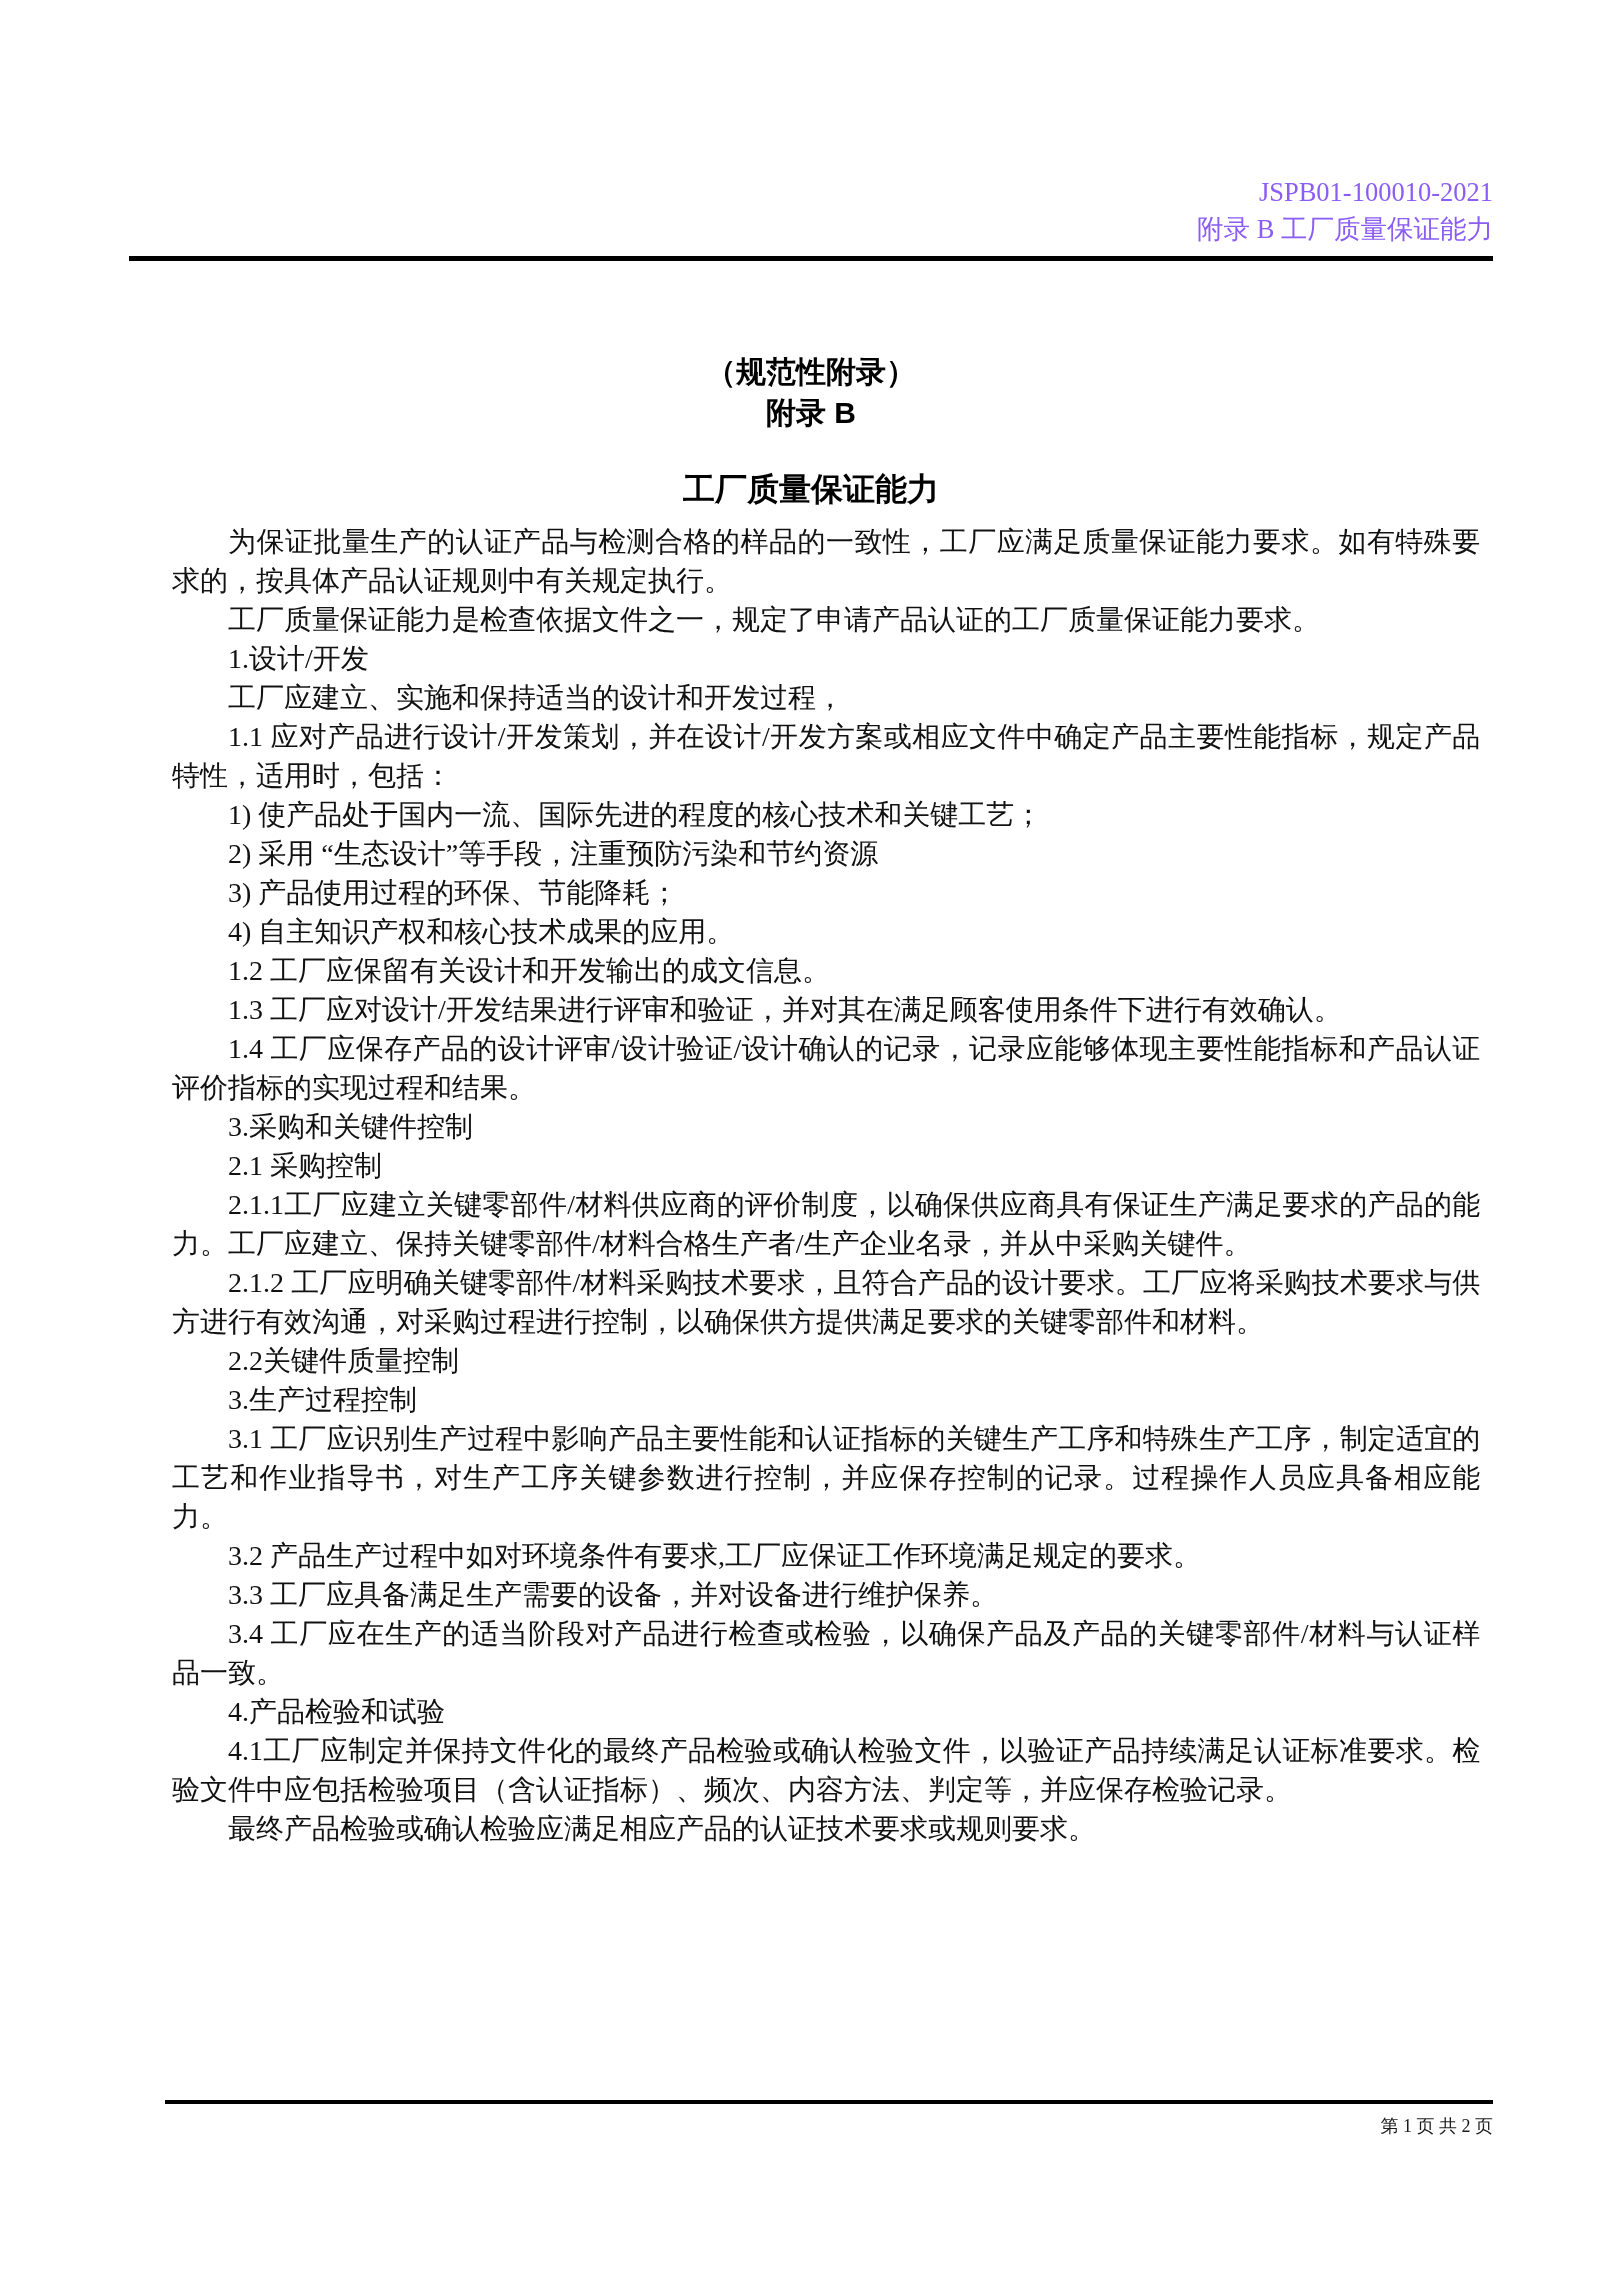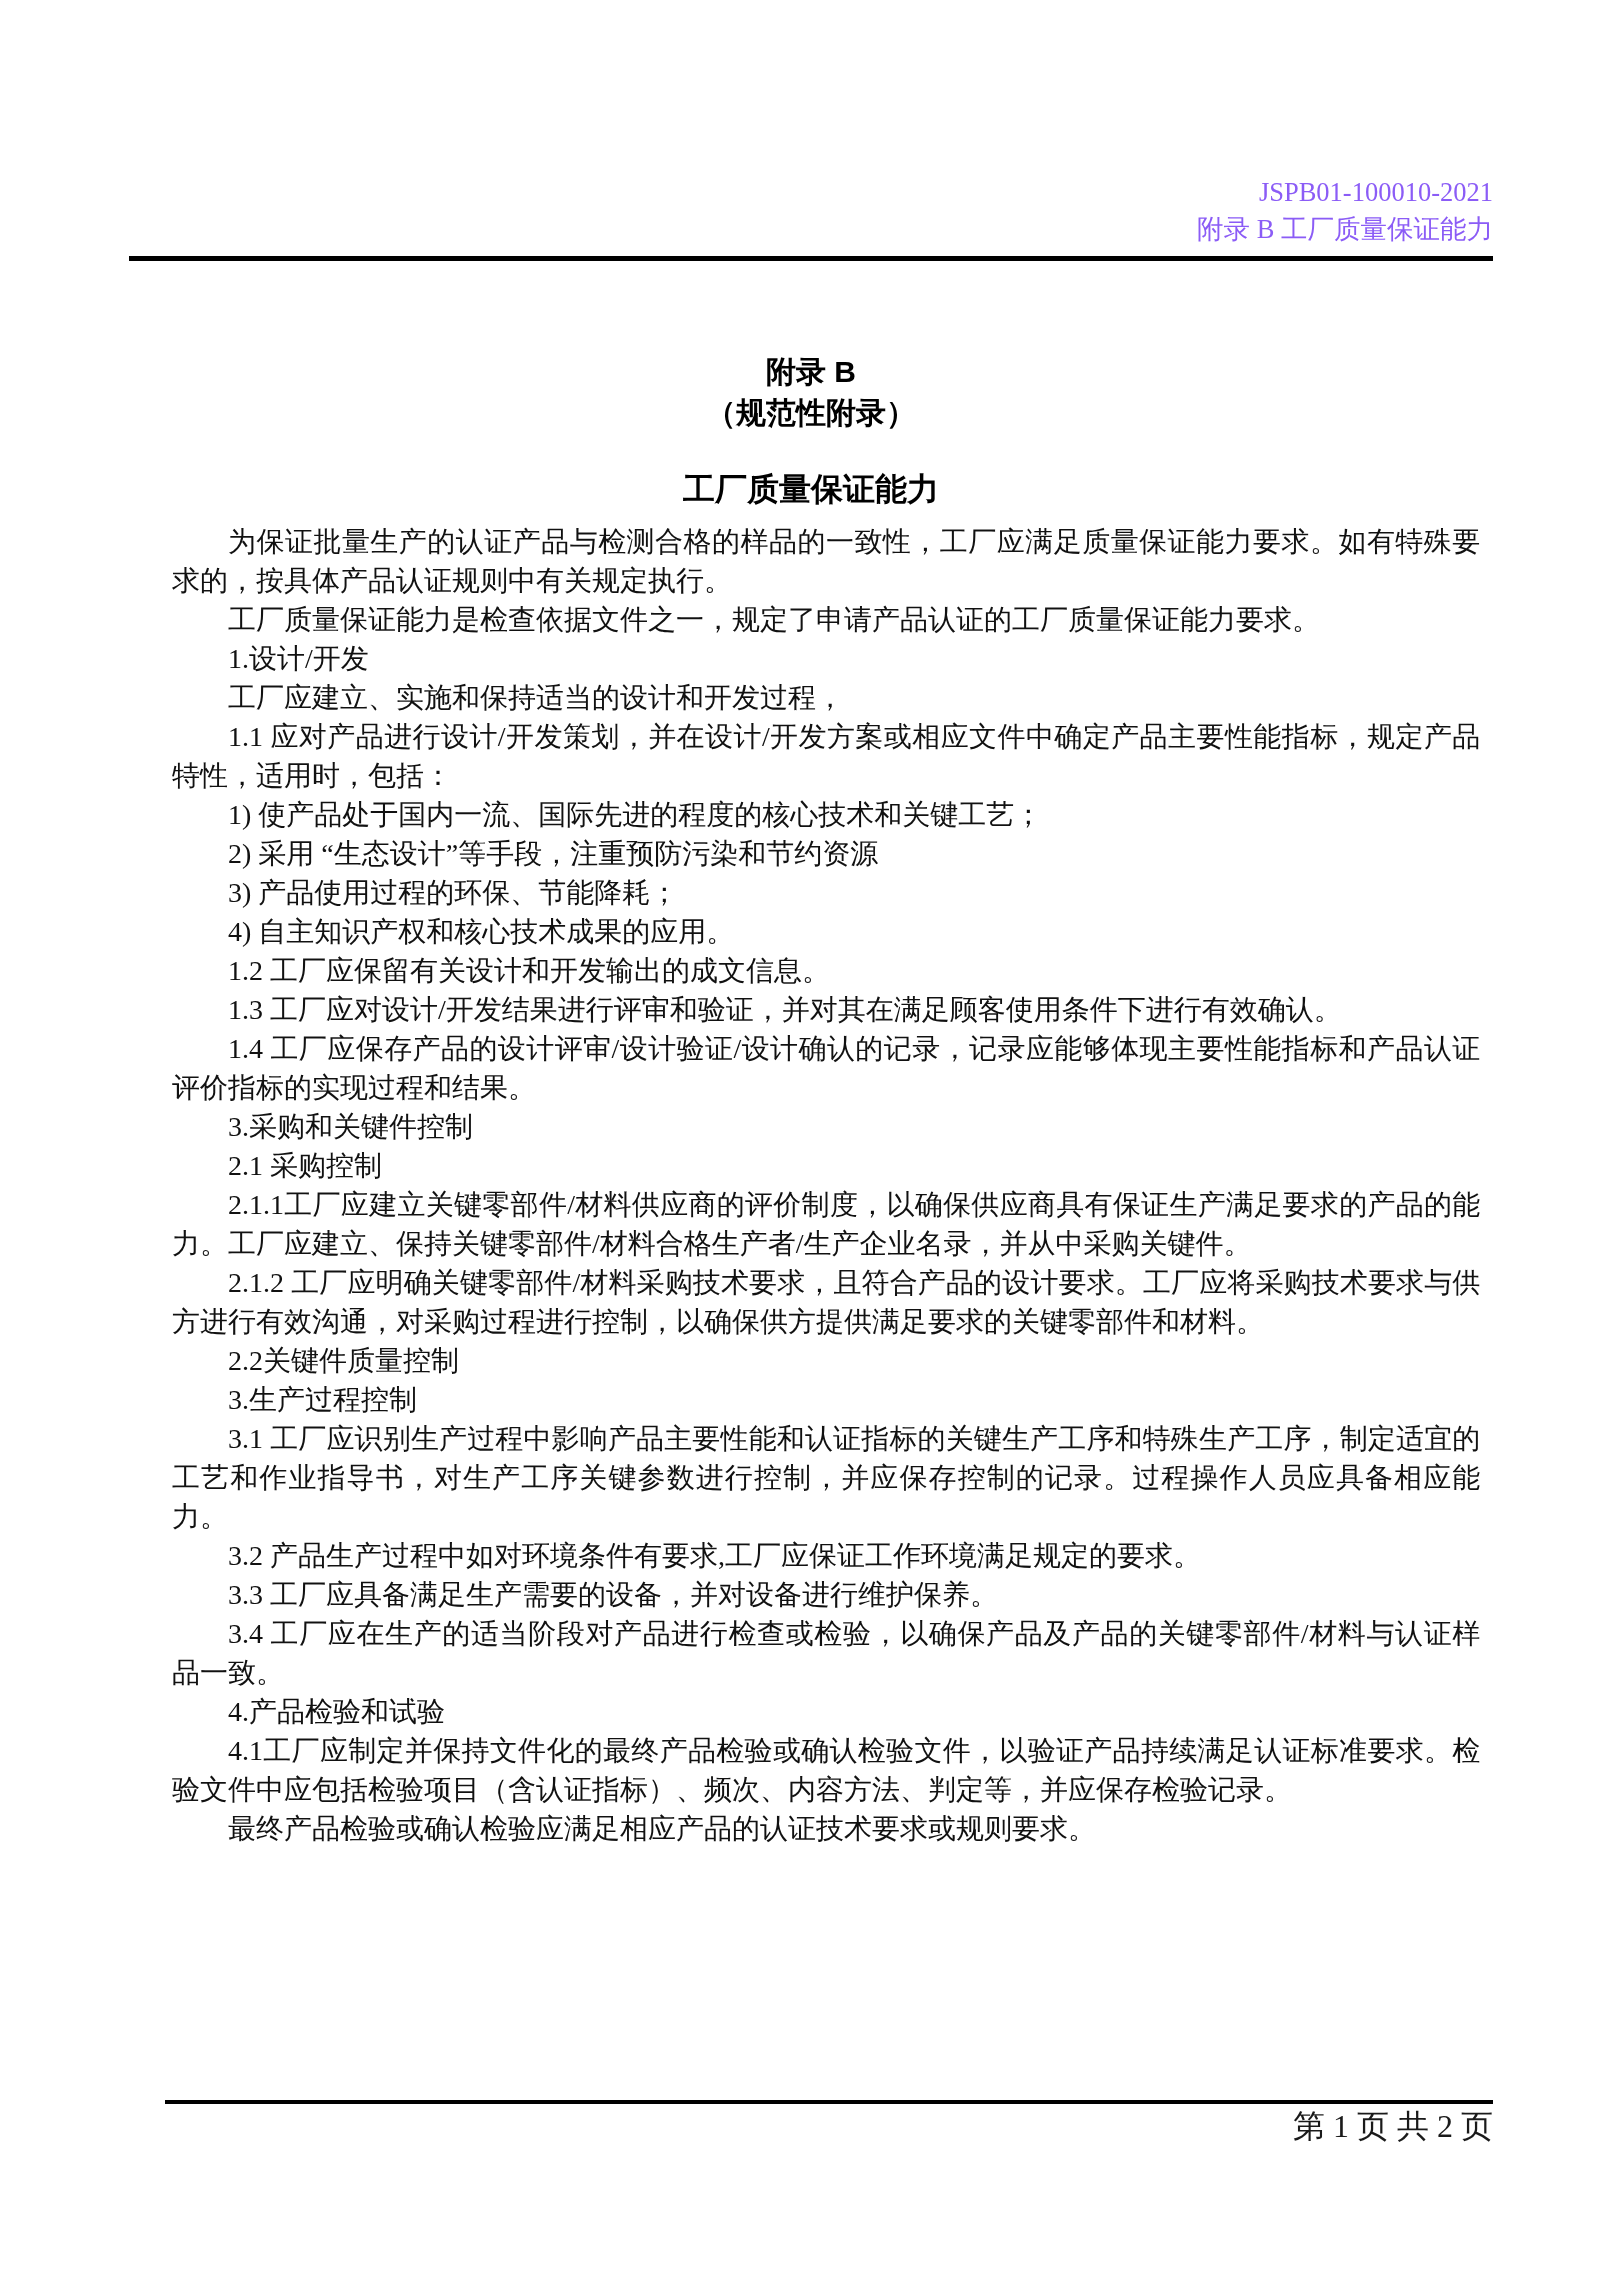--- a/index.html
+++ b/index.html
@@ -60,40 +60,40 @@
     left: 165px;
     right: 128px;
     top: 2100px;
   }
   .footer-rule {
     height: 3.9px;
     background: #000000;
   }
   .footer-text {
     text-align: right;
-    font-size: 32px;
+    font-size: 18px;
     line-height: 35px;
     margin-top: 4.9px;
     color: #1a1a1a;
   }
 </style>
 </head>
 <body>
 
 <div class="page">
 
   <div class="doc-header">
     <div>JSPB01-100010-2021</div>
     <div>附录 B 工厂质量保证能力</div>
   </div>
   <div class="header-rule"></div>
 
   <div class="title-block">
+    <div class="title-line">（规范性附录）</div>
     <div class="title-line">附录 B</div>
-    <div class="title-line">（规范性附录）</div>
   </div>
 
   <div class="doc-heading">工厂质量保证能力</div>
 
   <div class="body-text">
     <p>为保证批量生产的认证产品与检测合格的样品的一致性，工厂应满足质量保证能力要求。如有特殊要求的，按具体产品认证规则中有关规定执行。</p>
     <p>工厂质量保证能力是检查依据文件之一，规定了申请产品认证的工厂质量保证能力要求。</p>
     <p>1.设计/开发</p>
     <p>工厂应建立、实施和保持适当的设计和开发过程，</p>
     <p>1.1 应对产品进行设计/开发策划，并在设计/开发方案或相应文件中确定产品主要性能指标，规定产品特性，适用时，包括：</p>

